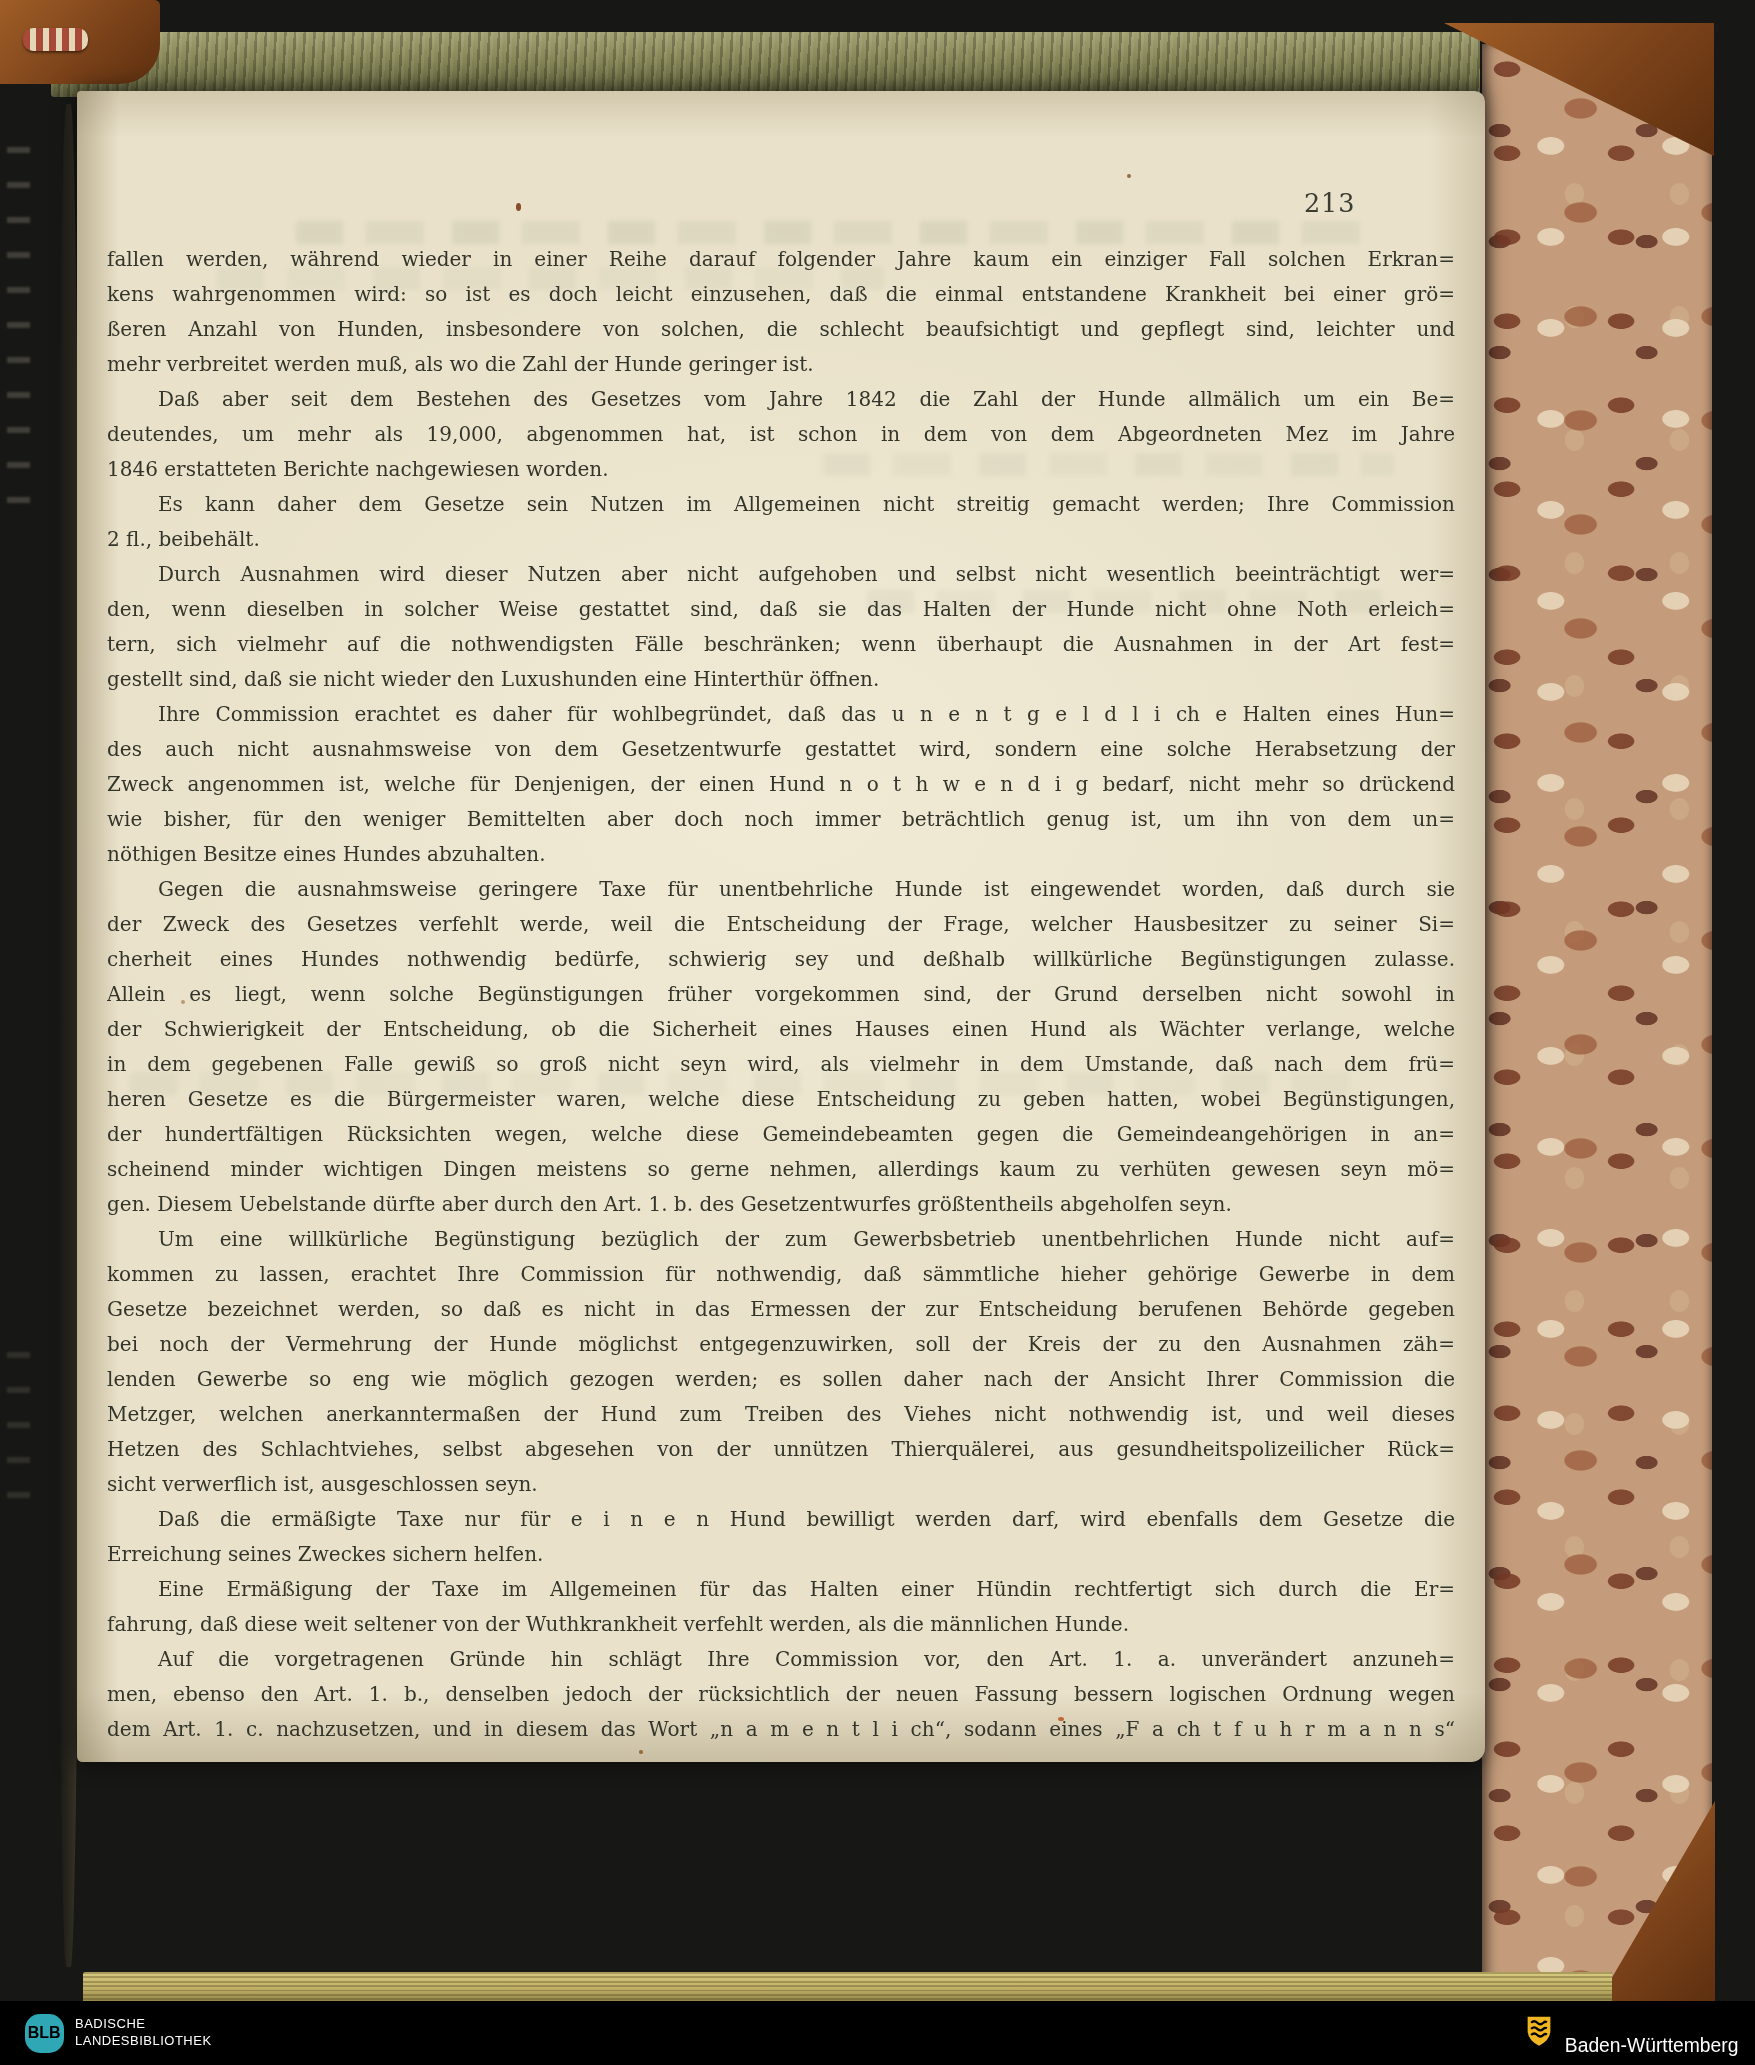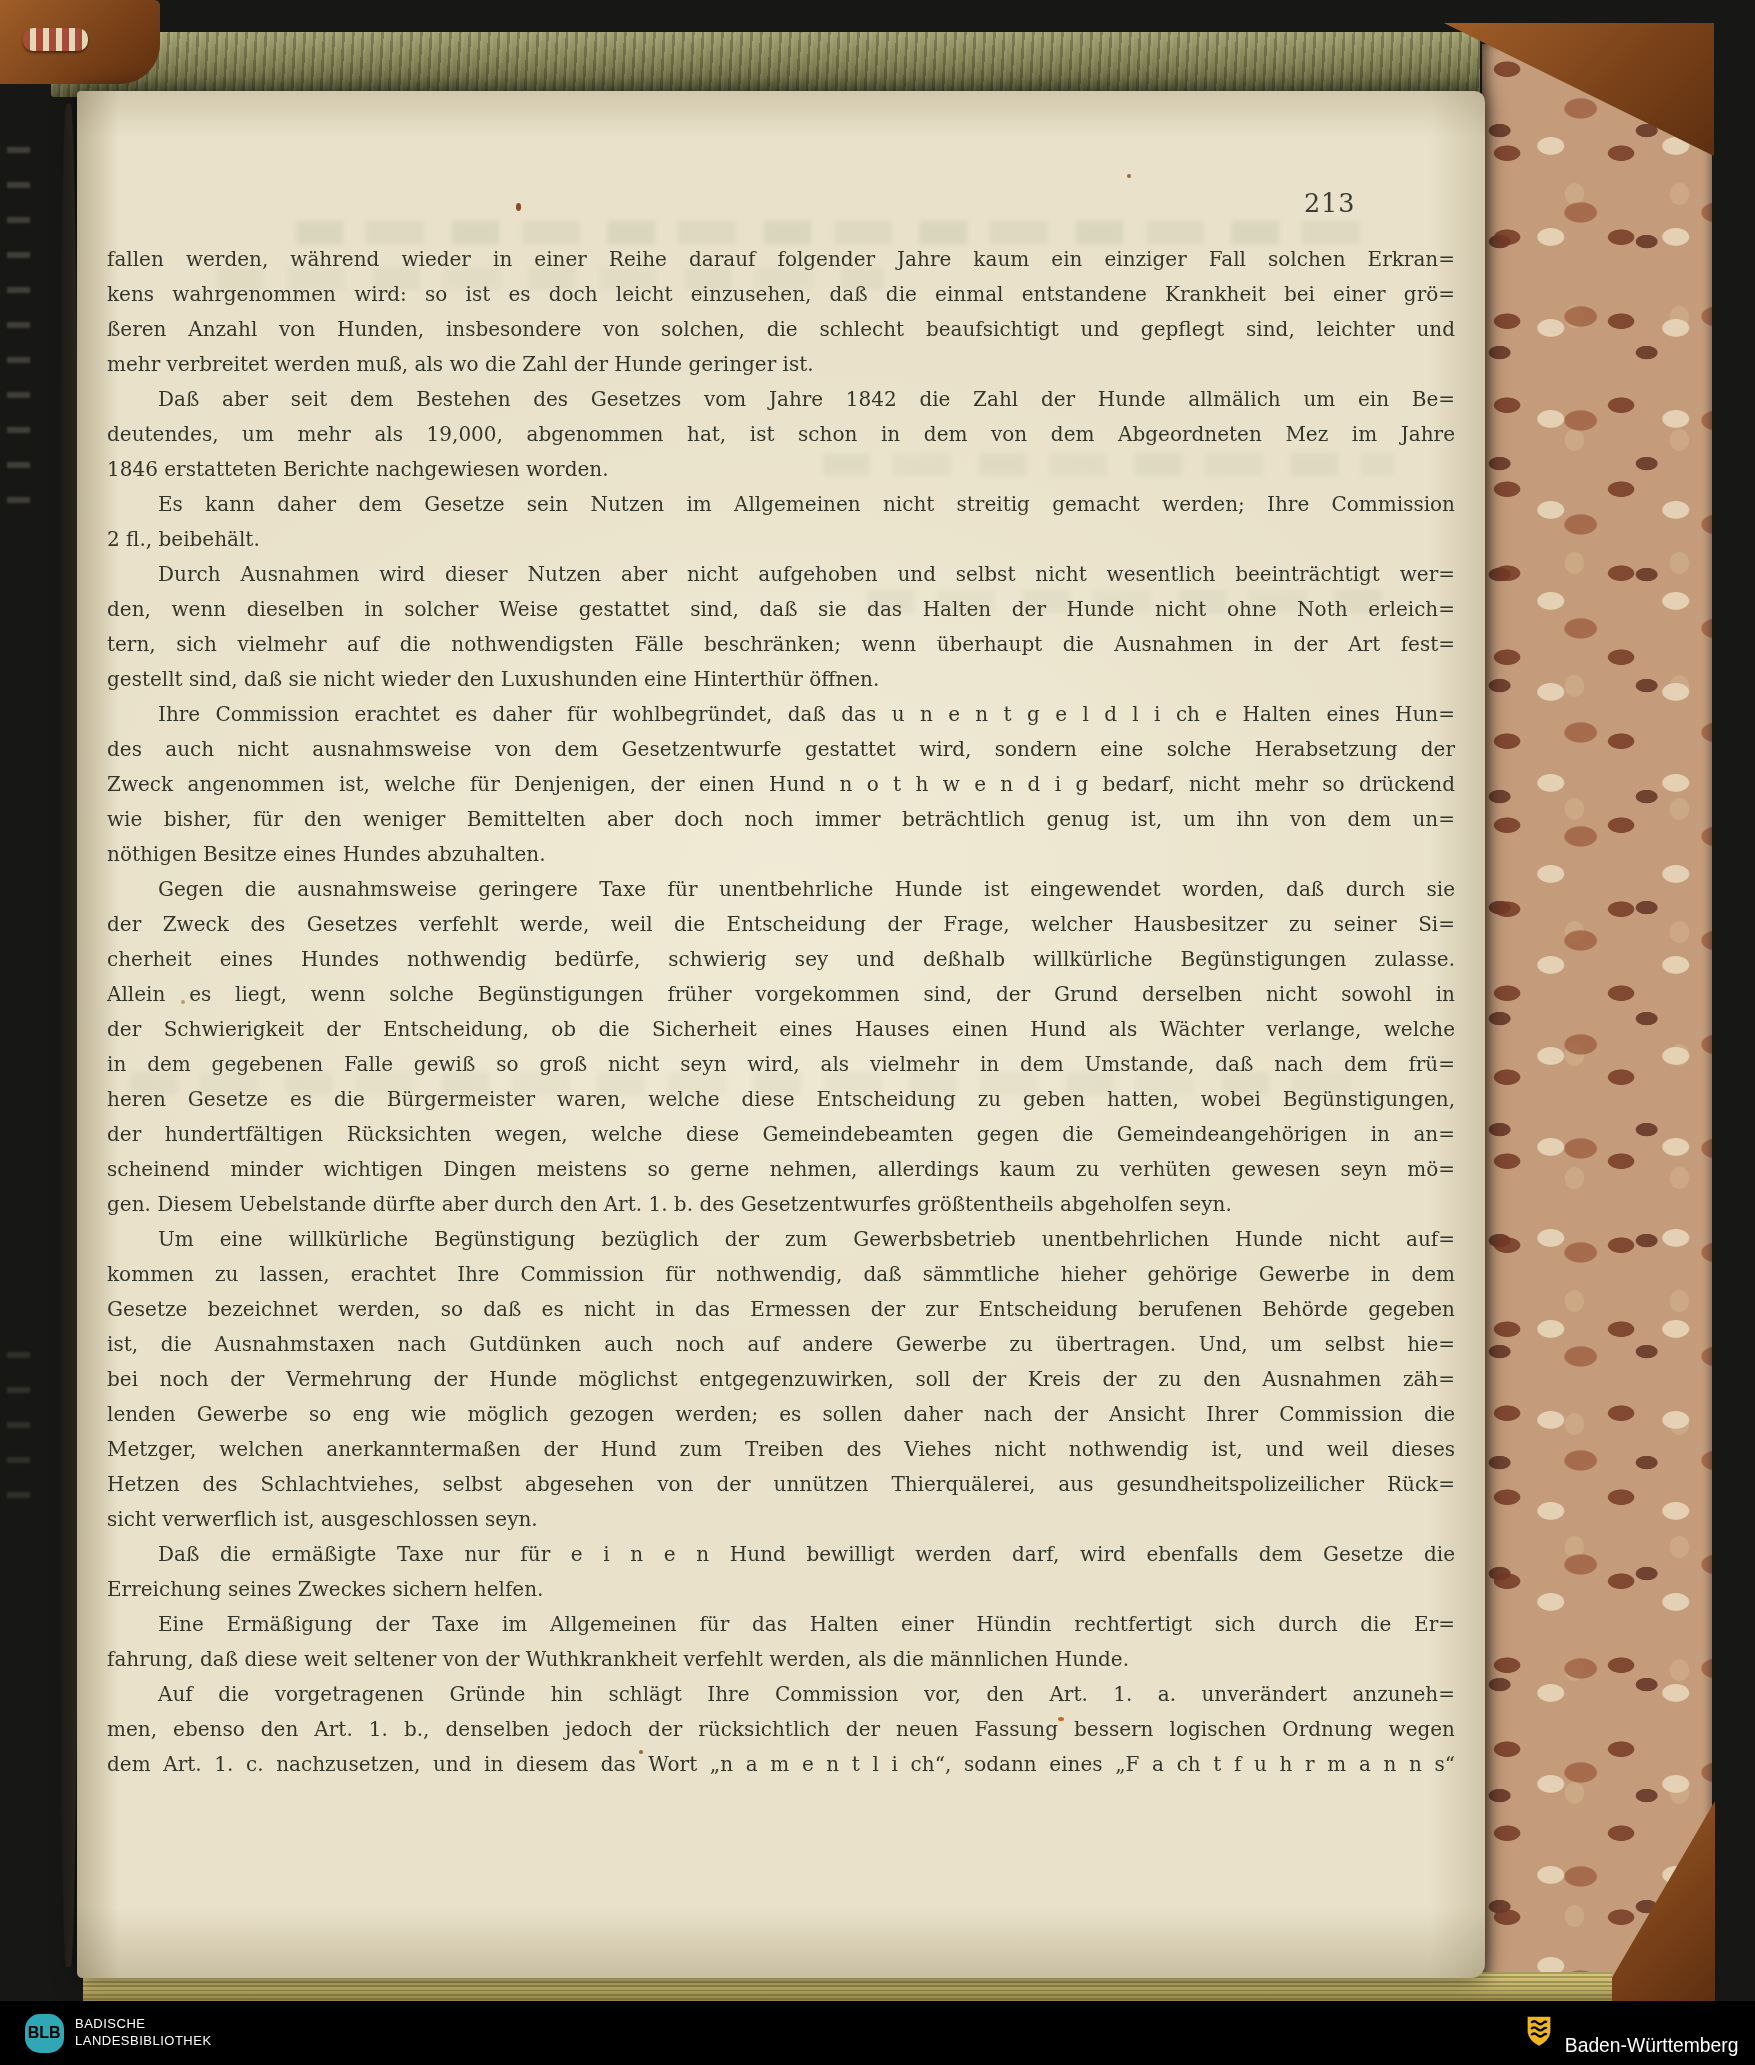--- a/index.html
+++ b/index.html
@@ -34,21 +34,21 @@
     background:linear-gradient(180deg,#d8ca80 0%,#c1b166 45%,#95874b 80%,#5c542e 100%);
     border-radius:2.6px 2.6px 7px 7px;}
   .tail-edge:after{content:"";position:absolute;inset:0;
     background:repeating-linear-gradient(180deg,rgba(80,70,32,.35) 0 1.8px,transparent 1.8px 4.4px);}
   
   .gutter{position:absolute;left:58px;top:104px;width:21px;height:1863px;z-index:2;
     background:linear-gradient(90deg,transparent,#4a442f 80%,#6b6248 100%);opacity:.55;border-radius:40%;}
   .spine-marks{position:absolute;z-index:1;width:23px;filter:blur(0.9px);
     background:repeating-linear-gradient(180deg,rgba(214,208,182,.22) 0 6.1px,transparent 6.1px 35px);}
   
-  .page{position:absolute;left:77px;top:91px;width:1408px;height:1887px;z-index:3;
+  .page{position:absolute;left:77px;top:91px;width:1408px;height:1671px;z-index:3;
     background-color:#e9e1c9;
     background-image:
       linear-gradient(90deg,rgba(116,100,64,.38) 0,rgba(116,100,64,0) 42px),
       linear-gradient(270deg,rgba(116,100,64,.22) 0,rgba(116,100,64,0) 56px),
       linear-gradient(180deg,rgba(116,100,64,.2) 0,rgba(116,100,64,0) 47px),
       linear-gradient(0deg,rgba(116,100,64,.28) 0,rgba(116,100,64,0) 70px),
       radial-gradient(1053px 790px at 50% 42%,rgba(255,252,238,.35),transparent 70%);
     border-radius:3.5px 10.5px 14px 5.3px;box-shadow:0 0 23px rgba(0,0,0,.6);}
   .page-number{position:absolute;left:1227px;top:97px;font-size:25.5px;letter-spacing:0.9px;color:#3b3c32;}
   .textblock{position:absolute;left:30px;top:151px;width:1348px;color:#33352b;}
@@ -127,21 +127,20 @@
         <div class="line">Allein es liegt, wenn solche Begünstigungen früher vorgekommen sind, der Grund derselben nicht sowohl in</div>
         <div class="line">der Schwierigkeit der Entscheidung, ob die Sicherheit eines Hauses einen Hund als Wächter verlange, welche</div>
         <div class="line">in dem gegebenen Falle gewiß so groß nicht seyn wird, als vielmehr in dem Umstande, daß nach dem frü=</div>
         <div class="line">heren Gesetze es die Bürgermeister waren, welche diese Entscheidung zu geben hatten, wobei Begünstigungen,</div>
         <div class="line">der hundertfältigen Rücksichten wegen, welche diese Gemeindebeamten gegen die Gemeindeangehörigen in an=</div>
         <div class="line">scheinend minder wichtigen Dingen meistens so gerne nehmen, allerdings kaum zu verhüten gewesen seyn mö=</div>
         <div class="line endpara">gen.  Diesem Uebelstande dürfte aber durch den Art. 1. b. des Gesetzentwurfes größtentheils abgeholfen seyn.</div>
         <div class="line first">Um eine willkürliche Begünstigung bezüglich der zum Gewerbsbetrieb unentbehrlichen Hunde nicht auf=</div>
         <div class="line">kommen zu lassen, erachtet Ihre Commission für nothwendig, daß sämmtliche hieher gehörige Gewerbe in dem</div>
         <div class="line">Gesetze bezeichnet werden, so daß es nicht in das Ermessen der zur Entscheidung berufenen Behörde gegeben</div>
-        <div class="line">ist, die Ausnahmstaxen nach Gutdünken auch noch auf andere Gewerbe zu übertragen. Und, um selbst hie=</div>
         <div class="line">bei noch der Vermehrung der Hunde möglichst entgegenzuwirken, soll der Kreis der zu den Ausnahmen zäh=</div>
         <div class="line">lenden Gewerbe so eng wie möglich gezogen werden; es sollen daher nach der Ansicht Ihrer Commission die</div>
         <div class="line">Metzger, welchen anerkanntermaßen der Hund zum Treiben des Viehes nicht nothwendig ist, und weil dieses</div>
         <div class="line">Hetzen des Schlachtviehes, selbst abgesehen von der unnützen Thierquälerei, aus gesundheitspolizeilicher Rück=</div>
         <div class="line endpara">sicht verwerflich ist, ausgeschlossen seyn.</div>
         <div class="line first">Daß die ermäßigte Taxe nur für e i n e n Hund bewilligt werden darf, wird ebenfalls dem Gesetze die</div>
         <div class="line endpara">Erreichung seines Zweckes sichern helfen.</div>
         <div class="line first">Eine Ermäßigung der Taxe im Allgemeinen für das Halten einer Hündin rechtfertigt sich durch die Er=</div>
         <div class="line endpara">fahrung, daß diese weit seltener von der Wuthkrankheit verfehlt werden, als die männlichen Hunde.</div>
         <div class="line first">Auf die vorgetragenen Gründe hin schlägt Ihre Commission vor, den Art. 1. a. unverändert anzuneh=</div>

